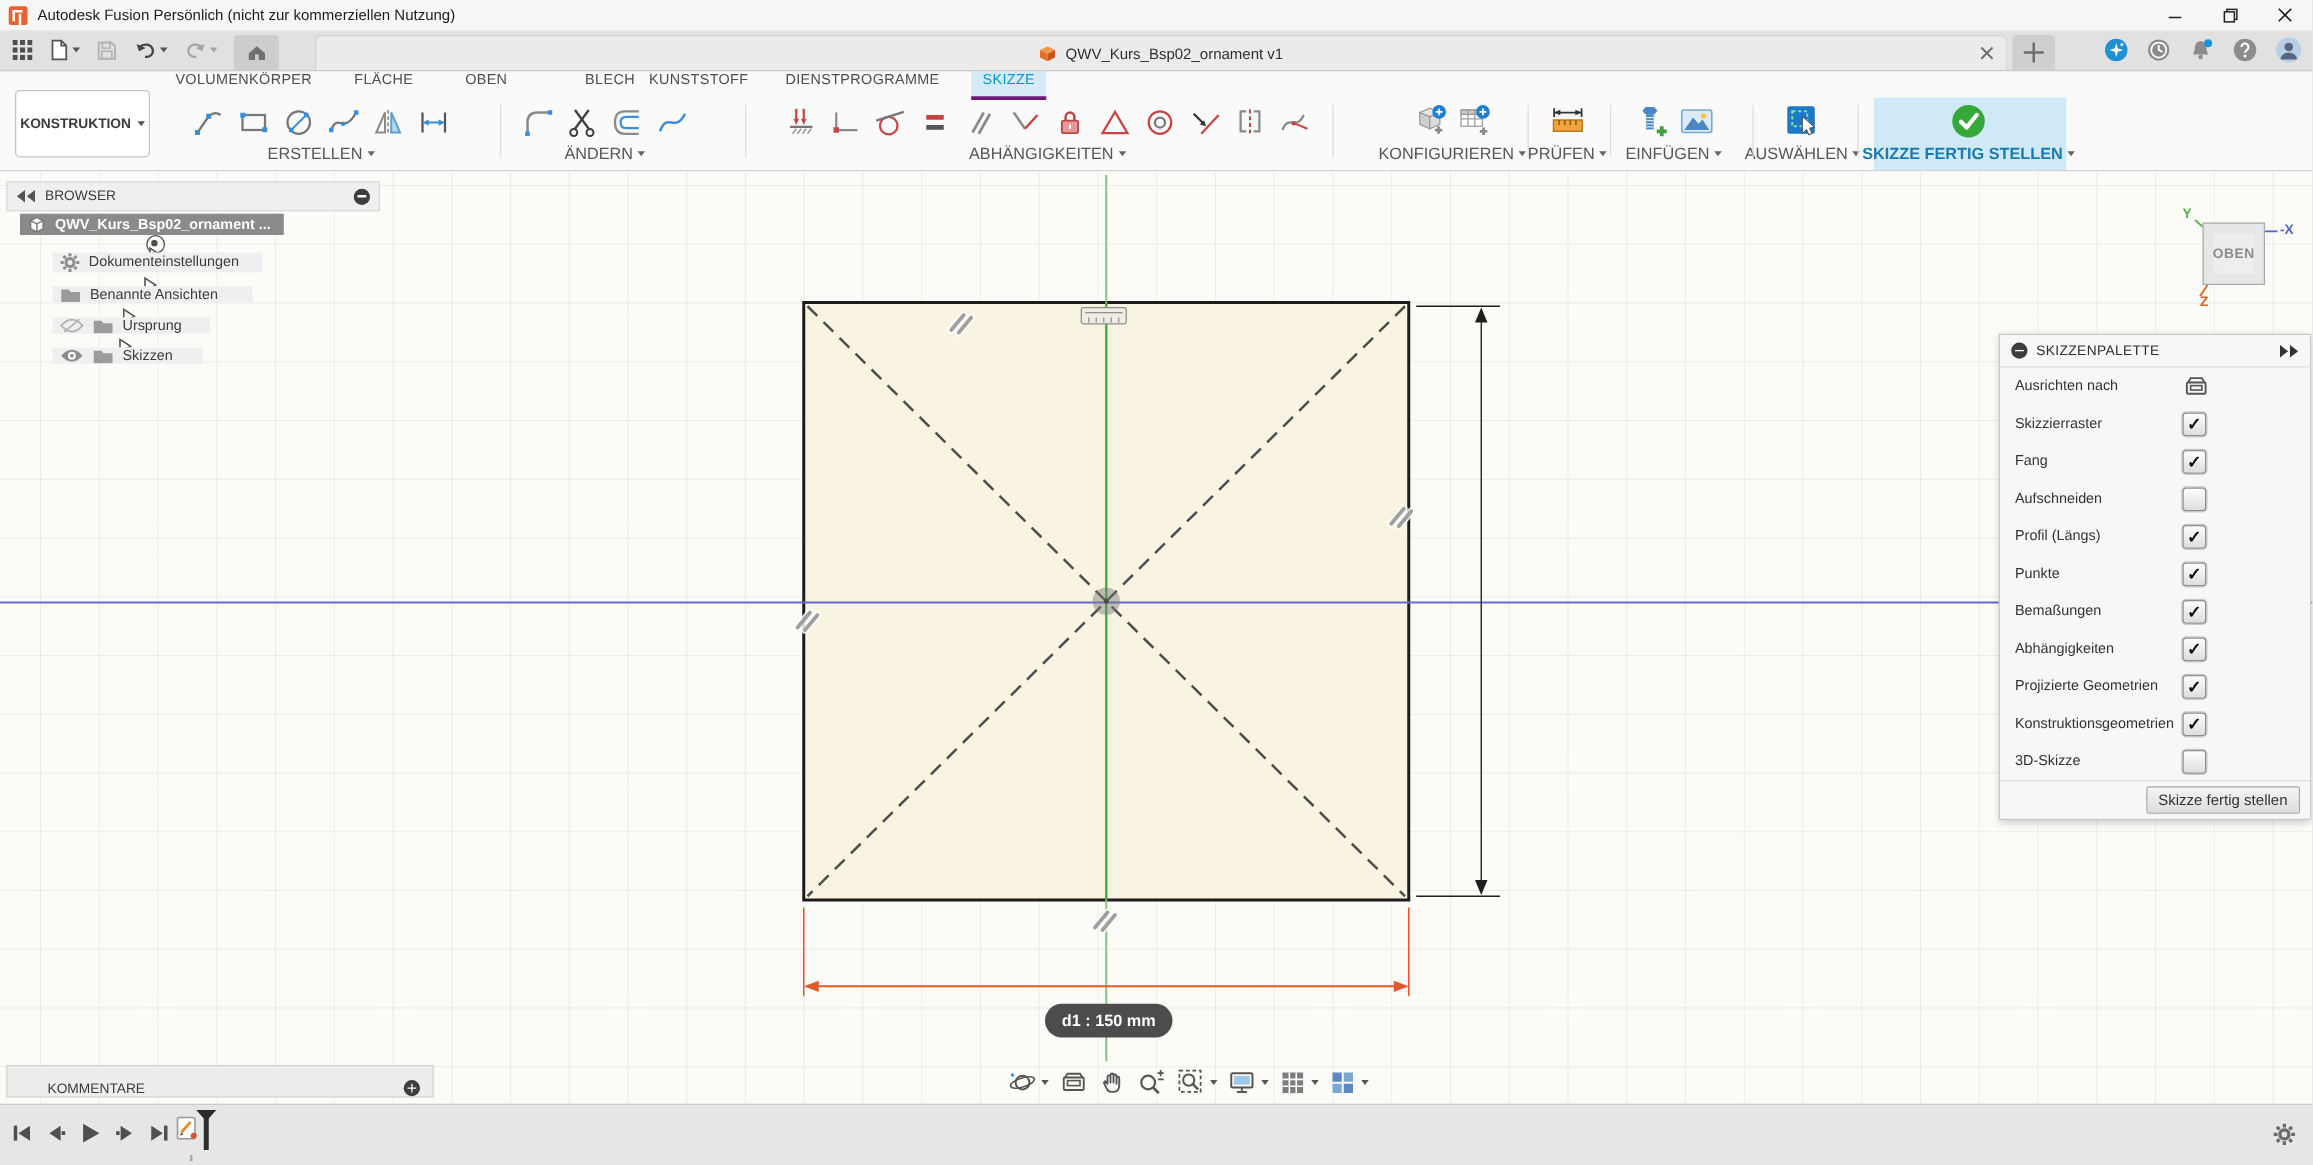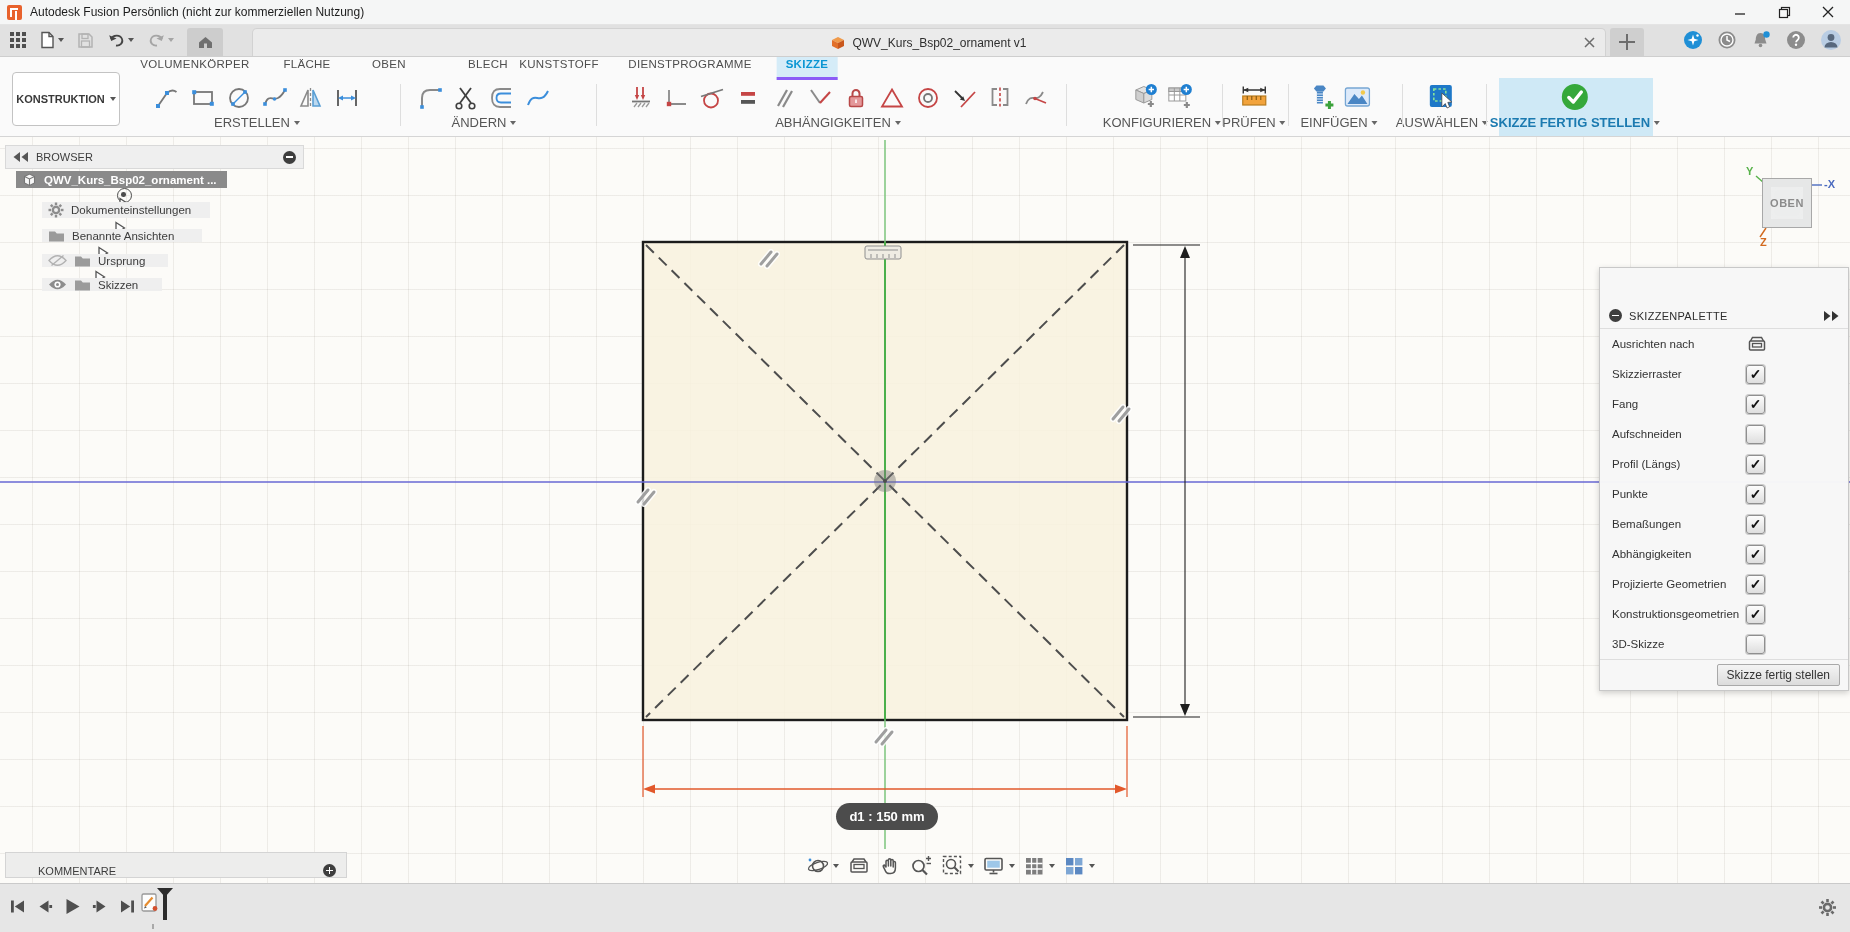--- a/index.html
+++ b/index.html
@@ -30,21 +30,21 @@
            border-radius:3px 3px 0 0;}
   .plusbtn::before,.plusbtn::after{content:"";position:absolute;background:#6d6d6d;}
   .plusbtn::before{left:9px;top:13px;width:16px;height:2px;}
   .plusbtn::after{left:16px;top:6px;width:2px;height:16px;}
   .topicons{position:absolute;right:8px;top:0;height:32px;display:flex;align-items:center;gap:14px;}
   
   #ribbon{position:absolute;top:56px;left:0;width:100%;height:80px;background:#fafafa;
           border-bottom:1px solid #d5d5d5;z-index:38;}
   .rtab{position:absolute;top:0;height:19px;transform:translateX(-50%);padding:2px 9px 0 9px;
         font-size:11.5px;color:#4d4d4d;letter-spacing:.3px;white-space:nowrap;}
-  .rtab.active{background:#d5ecf8;color:#0a96d3;font-weight:bold;border-bottom:3px solid #8b5cf6;}
+  .rtab.active{background:#d5ecf8;color:#0a96d3;font-weight:normal;border-bottom:3px solid #701a75;}
   .konstruktion{position:absolute;left:12px;top:16px;width:106px;height:52px;background:#fff;
         border:1px solid #c3c3c3;border-radius:4px;display:flex;align-items:center;justify-content:center;
         gap:5px;font-size:11px;font-weight:bold;color:#3a3a3a;}
   .caret{width:0;height:0;border-left:3.5px solid transparent;border-right:3.5px solid transparent;
          border-top:4.5px solid #555;}
   .finishbg{position:absolute;left:1499px;top:22px;width:154px;height:58px;background:#cfe9f6;}
   .rgroup{position:absolute;top:23px;transform:translateX(-50%);display:flex;flex-direction:column;
           align-items:center;height:56px;justify-content:space-between;}
   .gicons{display:flex;align-items:center;}
   .ric{width:36px;height:36px;display:flex;align-items:center;justify-content:center;}
@@ -78,21 +78,21 @@
   .cminus,.cplus{width:13px;height:13px;border-radius:50%;background:#3e3e3e;position:relative;flex:none;}
   .cminus::before{content:"";position:absolute;left:3px;top:5.7px;width:7px;height:1.8px;background:#fff;}
   .cplus::before{content:"";position:absolute;left:3px;top:5.7px;width:7px;height:1.8px;background:#fff;}
   .cplus::after{content:"";position:absolute;left:5.7px;top:3px;width:1.8px;height:7px;background:#fff;}
   .radio{width:13px;height:13px;border:1.6px solid #4c4c4c;border-radius:50%;position:relative;flex:none;}
   .radio::after{content:"";position:absolute;left:3.2px;top:3.2px;width:4.6px;height:4.6px;border-radius:50%;background:#4c4c4c;}
   
   .palette{position:absolute;left:1599px;top:267px;width:248px;background:rgba(247,247,247,.98);
     border:1px solid #c8c8c8;box-shadow:0 2px 6px rgba(0,0,0,.18);z-index:12;}
   .phead{height:25px;display:flex;align-items:center;gap:7px;padding:0 9px;border-bottom:1px solid #dedede;
-    font-size:11px;color:#2e2e2e;letter-spacing:.3px;margin-top:35px;}
+    font-size:11px;color:#2e2e2e;letter-spacing:.3px;}
   .psection{height:28px;display:flex;align-items:center;gap:7px;padding:0 11px;font-size:12px;
     font-weight:bold;color:#222;}
   .tridown{width:0;height:0;border-left:4.5px solid transparent;border-right:4.5px solid transparent;
     border-top:6px solid #333;}
   .prow{height:30px;display:flex;align-items:center;padding:0 0 0 12px;font-size:11.5px;color:#333;}
   .plabel{width:134px;flex:none;}
   .cb{width:17px;height:17px;border:1px solid #8f8f8f;border-radius:3px;
     background:linear-gradient(#fdfdfd,#dedede);box-shadow:0 0 0 1px #c9c9c9;
     display:flex;align-items:center;justify-content:center;font-size:14px;font-weight:bold;color:#111;
     line-height:1;}

